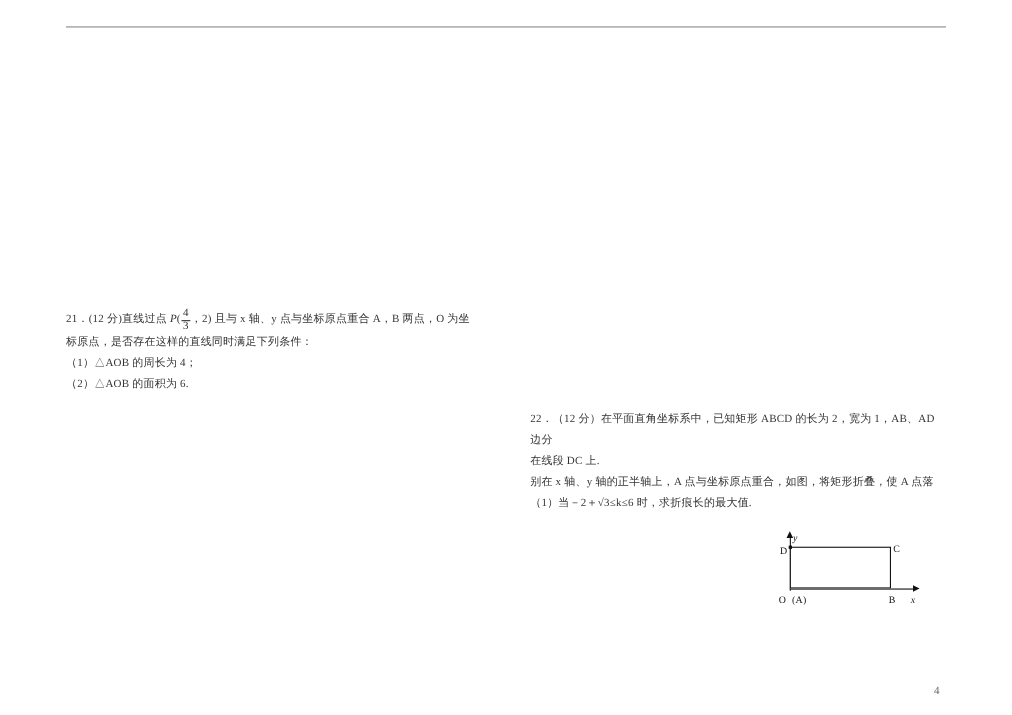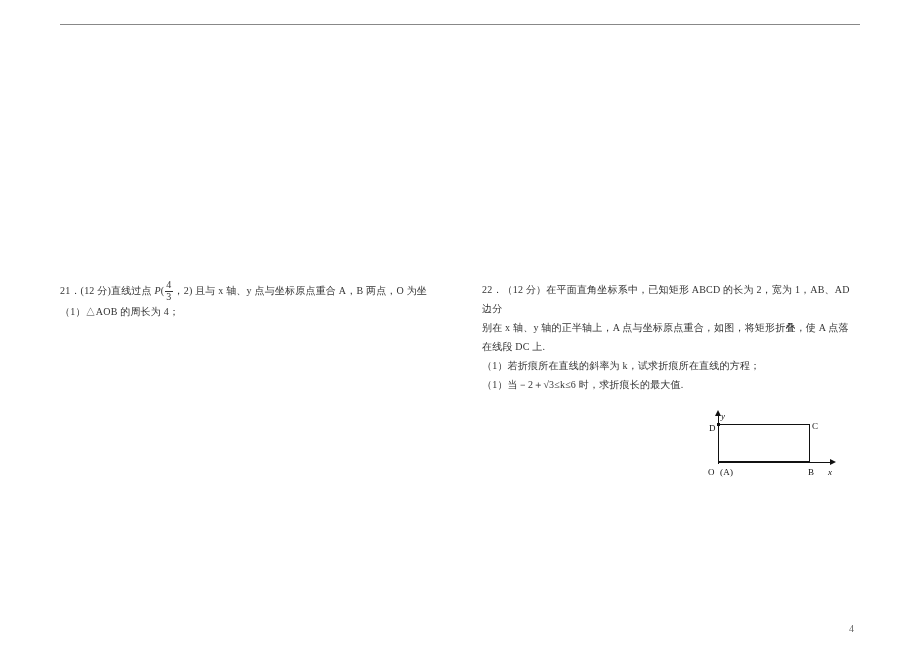--- a/index.html
+++ b/index.html
@@ -30,21 +30,21 @@
     display: inline-block;
     vertical-align: -0.55em;
     text-align: center;
     line-height: 1.05;
     padding: 0 1px;
   }
   .inline-frac .num { display:block; border-bottom: 0.8px solid #333; padding: 0 1px; }
   .inline-frac .den { display:block; padding: 0 1px; }
   .it { font-style: italic; }
   .sqrt { display:inline-block; }
-  .right-offset { }
+  .right-offset { margin-top: 92px; }
   .figwrap {
     margin-top: 18px;
     display: flex;
     justify-content: flex-end;
     padding-right: 26px;
   }
   .fig {
     position: relative;
     width: 138px;
     height: 62px;
@@ -108,29 +108,30 @@
   <div class="rule"></div>
 
   <div class="cols">
 
     <div class="col">
       <p class="q-head">
         <span>21．(12 分)直线过点 </span>
         <span class="it">P</span><span>(</span><span class="inline-frac"><span class="num">4</span><span class="den">3</span></span><span>，2)</span>
         <span>且与 x 轴、y 点与坐标原点重合 A，B 两点，O 为坐</span>
       </p>
+      <p>标原点，是否存在这样的直线同时满足下列条件：</p>
       <p>（1）△AOB 的周长为 4；</p>
+      <p>（2）△AOB 的面积为 6.</p>
     </div>
 
     <div class="col">
       <div class="right-offset">
         <p>22．（12 分）在平面直角坐标系中，已知矩形 ABCD 的长为 2，宽为 1，AB、AD 边分</p>
+        <p>在线段 DC 上.</p>
         <p>别在 x 轴、y 轴的正半轴上，A 点与坐标原点重合，如图，将矩形折叠，使 A 点落</p>
-        <p>在线段 DC 上.</p>
-        <p>（1）若折痕所在直线的斜率为 k，试求折痕所在直线的方程；</p>
         <p>
           <span>（1）当－2＋</span><span class="sqrt">√3</span><span>≤k≤6 时，求折痕长的最大值.</span>
         </p>
 
         <div class="figwrap">
           <div class="fig">
             <div class="yaxis"></div>
             <div class="yarrow"></div>
             <div class="xaxis"></div>
             <div class="xarrow"></div>

